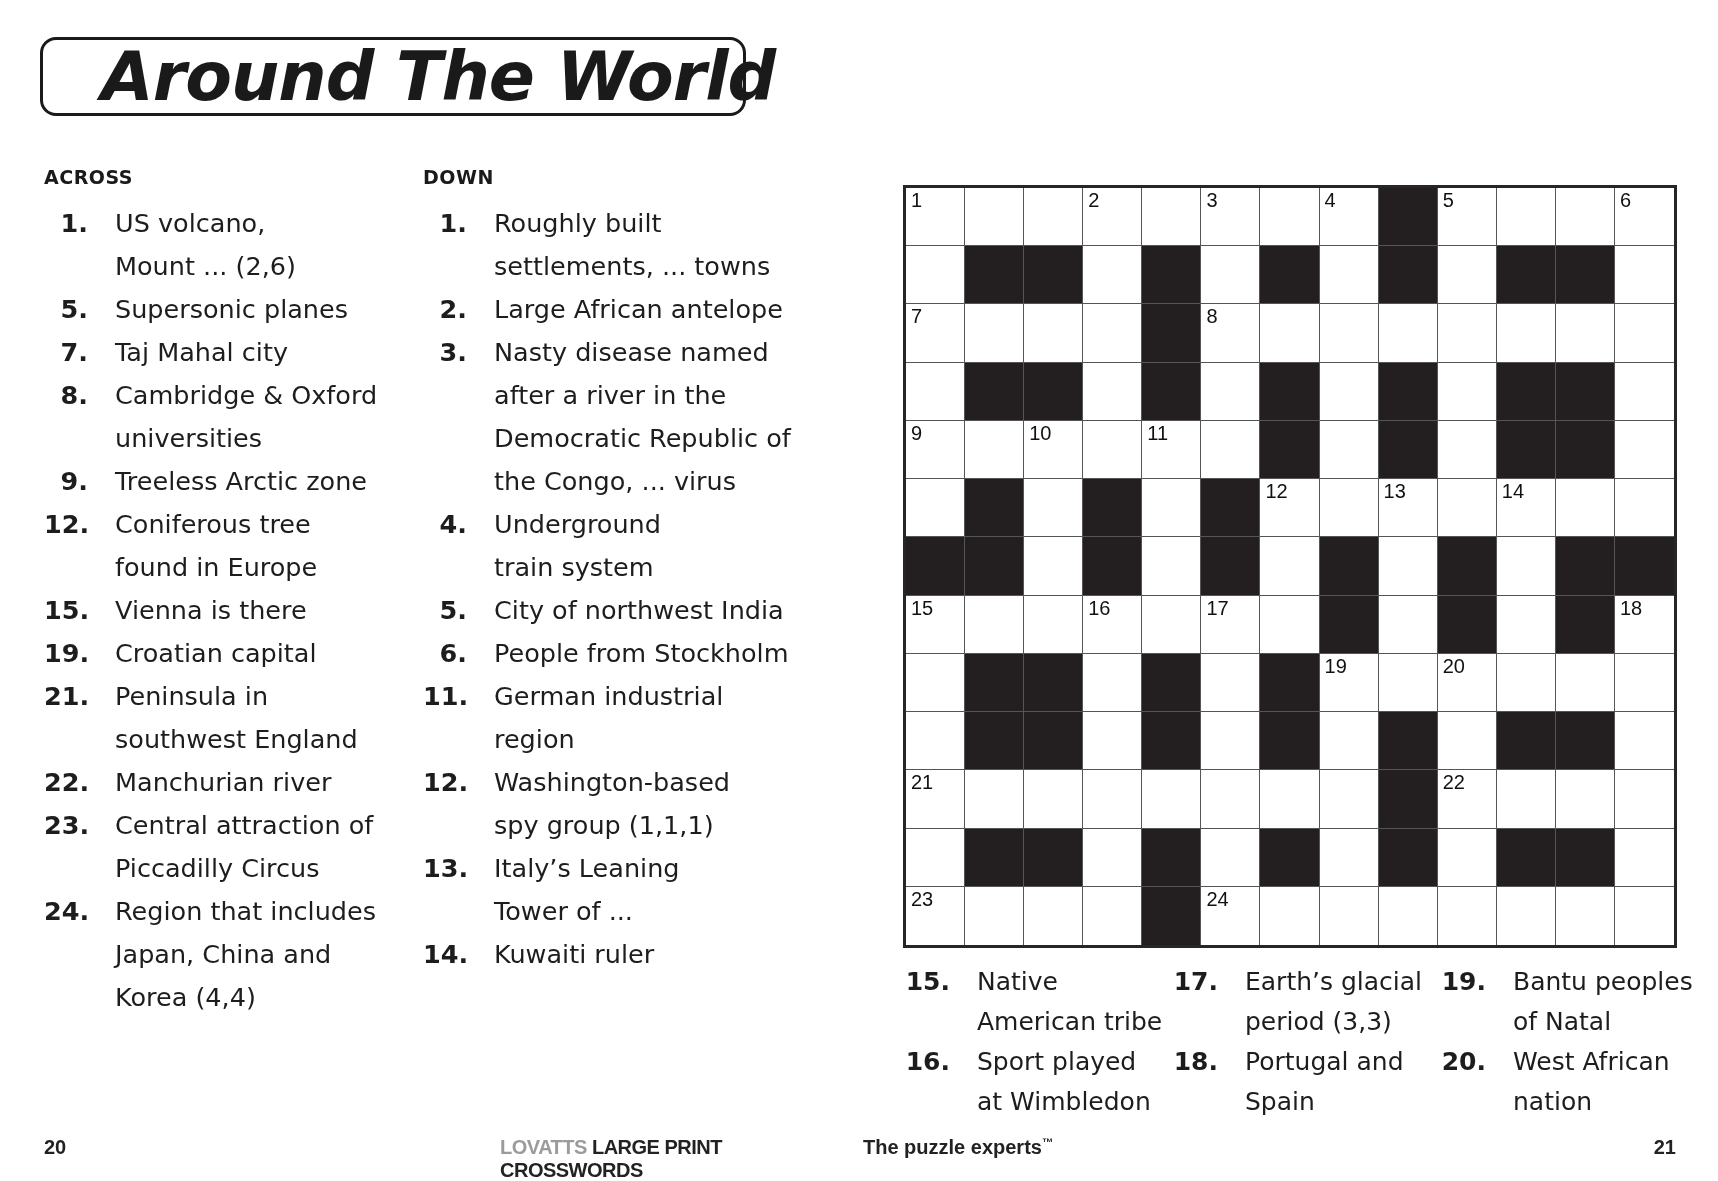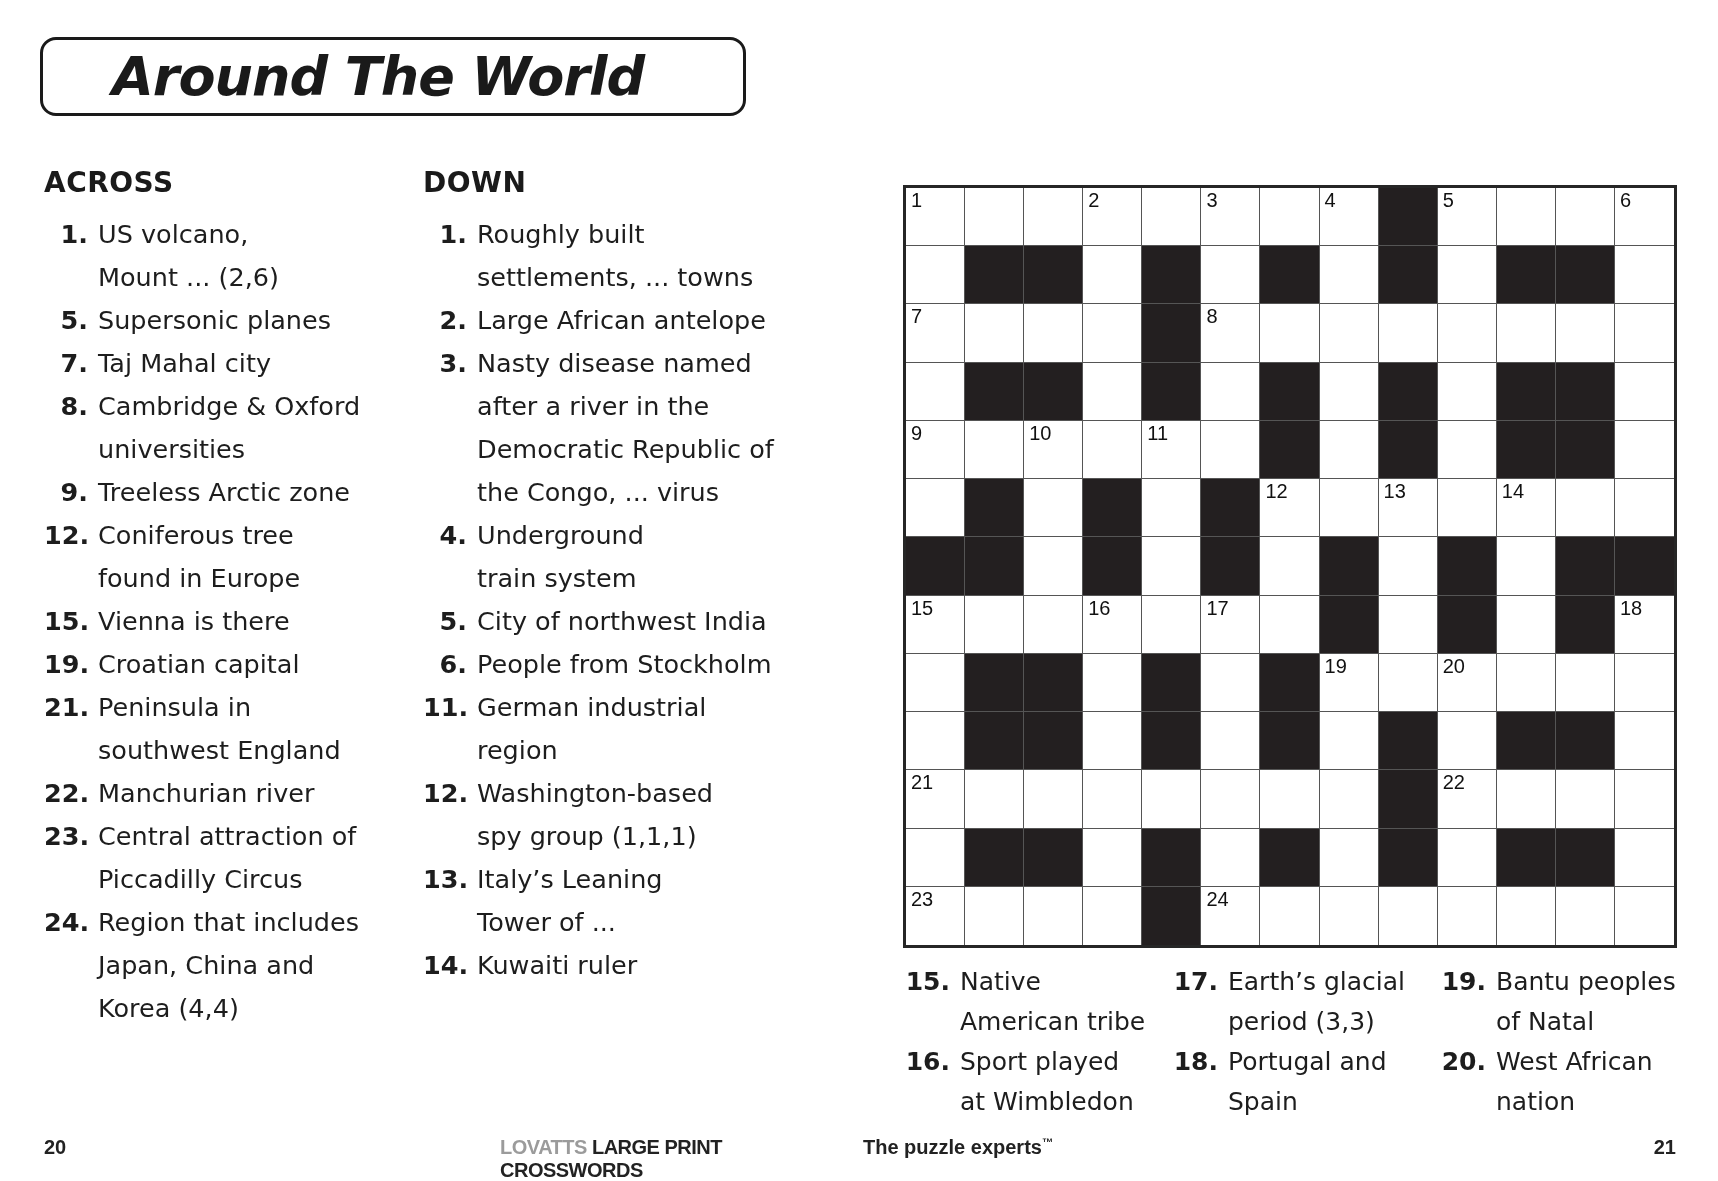--- a/index.html
+++ b/index.html
@@ -10,30 +10,30 @@
   }
   *{box-sizing:border-box;}
   html,body{margin:0;padding:0;}
   body{width:1718px;height:1181px;background:#ffffff;position:relative;overflow:hidden;
        font-family:"DejaVu Sans",sans-serif;color:var(--text);}
 
   
   .title-box{position:absolute;left:40px;top:37px;width:706px;height:79px;
      border:3px solid #1a1a1a;border-radius:16px;display:flex;align-items:center;
      padding-left:58px;background:#ffffff;}
-  .title-box h1{margin:11px;font-size:54px;font-weight:bold;font-style:oblique;
+  .title-box h1{margin:0;font-size:68px;font-weight:bold;font-style:oblique;
      letter-spacing:-1px;color:#1a1a1a;white-space:nowrap;}
 
   
   .clue-col{position:absolute;}
-  .clue-col h2{margin:0;font-size:28px;font-weight:bold;letter-spacing:.5px;color:#1a1a1a;}
+  .clue-col h2{margin:0;font-size:19px;font-weight:bold;letter-spacing:.5px;color:#1a1a1a;}
   .clue-list{margin-top:14px;font-size:25.5px;line-height:43px;}
   .clue{display:flex;align-items:flex-start;}
   .clue .n{flex:none;text-align:right;font-weight:bold;}
-  .clue .t{margin-left:10px;white-space:pre-line;}
+  .clue .t{margin-left:27px;white-space:pre-line;}
   #across-col{left:44px;top:166px;}
   #across-col .n{width:44px;}
   #down-col{left:423px;top:166px;}
   #down-col .n{width:44px;}
 
   
   #grid{position:absolute;left:903px;top:185px;width:774px;height:763px;
      display:grid;grid-template-columns:repeat(13,1fr);grid-template-rows:repeat(13,1fr);
      border:3px solid #262626;background:#ffffff;}
   .cell{position:relative;border-right:1px solid var(--line);border-bottom:1px solid var(--line);

